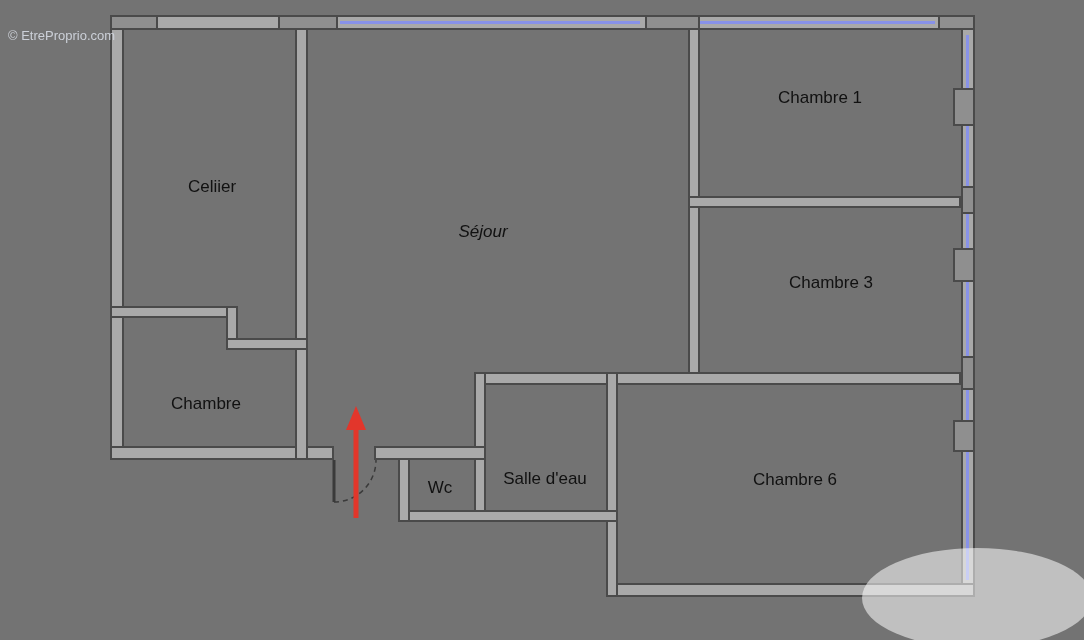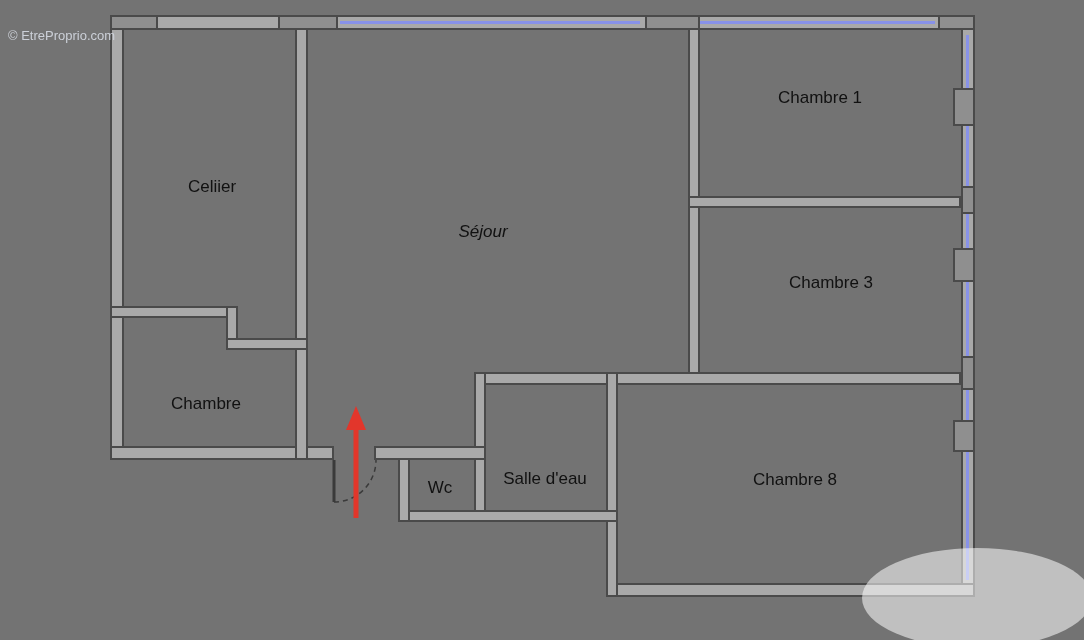--- a/index.html
+++ b/index.html
@@ -113,21 +113,21 @@
 
   <div class="ghost-blob"></div>
 
   <div class="room-label" style="left:212px;top:187px;">Celiier</div>
   <div class="room-label" style="left:483px;top:232px;font-style:italic;">Séjour</div>
   <div class="room-label" style="left:820px;top:98px;">Chambre 1</div>
   <div class="room-label" style="left:831px;top:283px;">Chambre 3</div>
   <div class="room-label" style="left:206px;top:404px;">Chambre</div>
   <div class="room-label" style="left:545px;top:451px;margin-top:28px;">Salle d'eau</div>
   <div class="room-label" style="left:440px;top:488px;">Wc</div>
-  <div class="room-label" style="left:795px;top:480px;">Chambre 8</div>
+  <div class="room-label" style="left:795px;top:480px;">Chambre 6</div>
 
   <svg id="overlay" width="1084" height="640" viewBox="0 0 1084 640">
     <line class="door-stroke" x1="334" y1="460" x2="334" y2="502" stroke-width="3"></line>
     <path class="door-stroke" d="M 334 502 A 42 42 0 0 0 376 460" fill="none" stroke-width="1.5" stroke-dasharray="5 4"></path>
     <line class="arrow-stroke" x1="356" y1="518" x2="356" y2="428" stroke-width="5"></line>
     <polygon class="arrow-fill" points="356,406 346,430 366,430"></polygon>
   </svg>
 
 </div>
 

